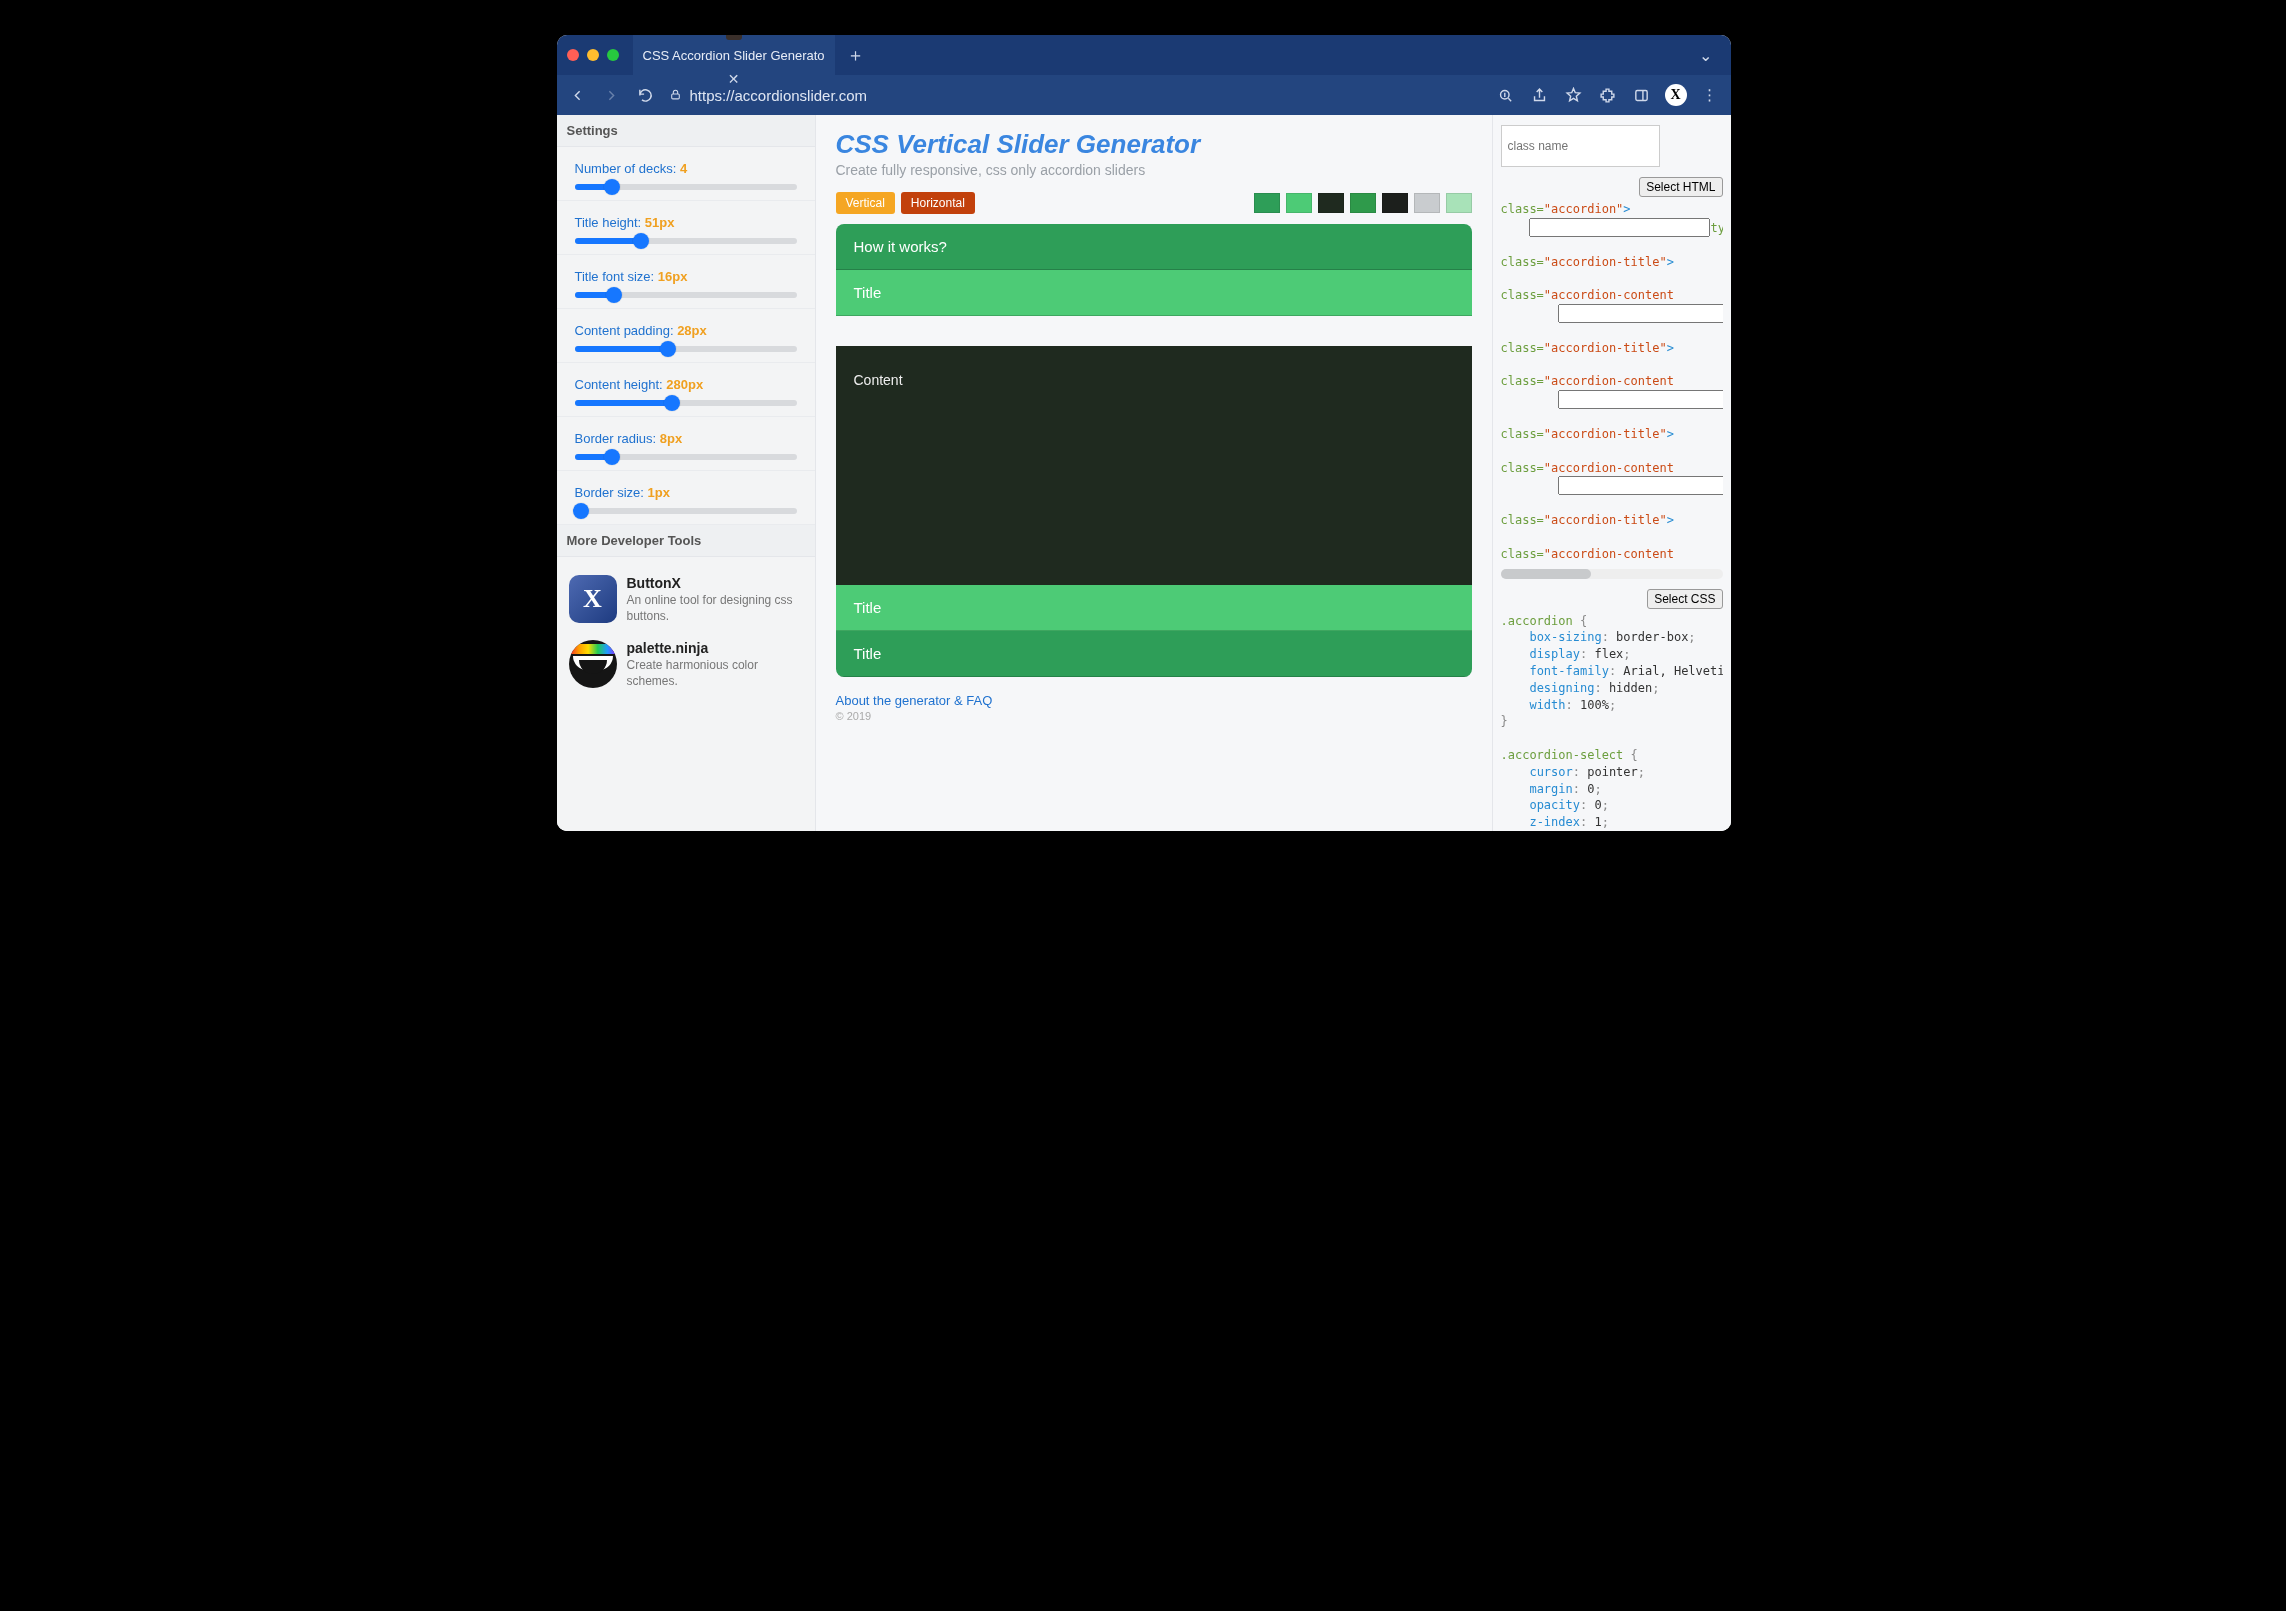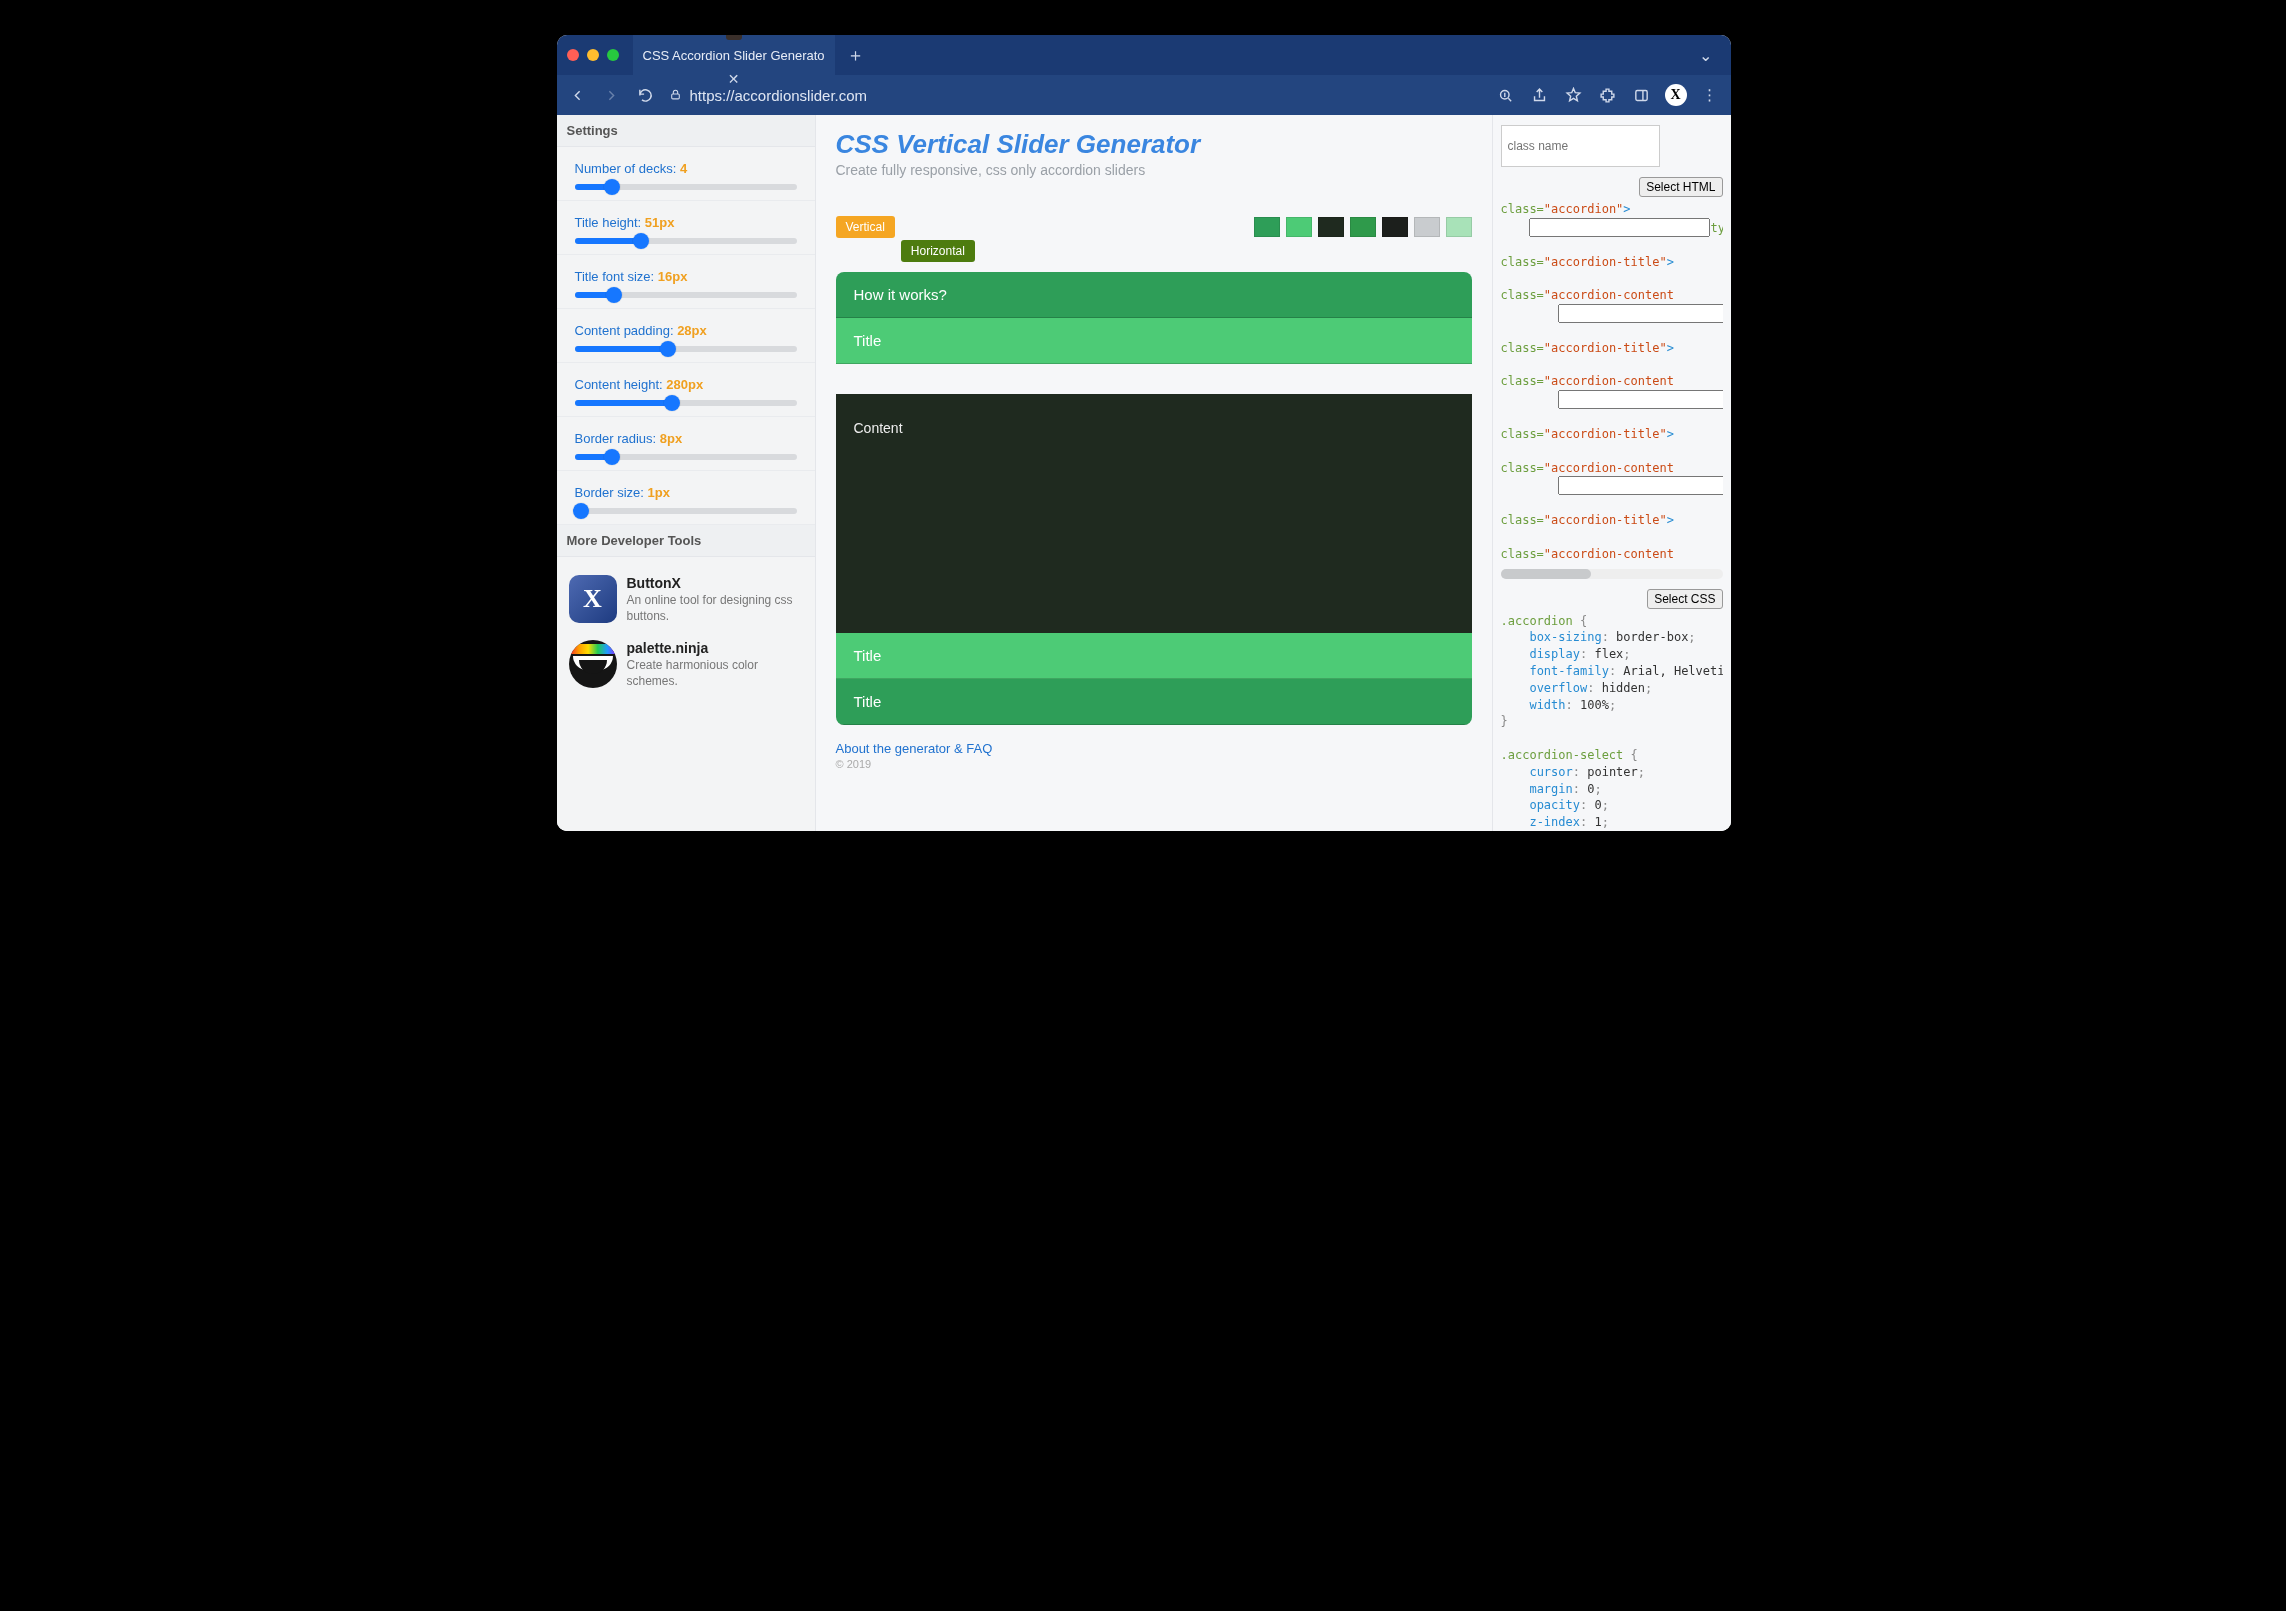--- a/index.html
+++ b/index.html
@@ -40,21 +40,21 @@
 .tico.pn::before { content: ''; position: absolute; top: 4px; left: 0; right: 0; height: 10px; background: linear-gradient(90deg,#e23,#f90,#fd0,#2c5,#29f,#92f); }
 .tico.pn::after { content: ''; position: absolute; top: 20px; left: 10px; width: 28px; height: 14px; background: #151515; border-radius: 0 0 14px 14px; box-shadow: -6px -4px 0 0 #fff, 6px -4px 0 0 #fff; }
 .titem h4 { font-size: 14px; color: #222; margin-bottom: 2px; }
 .titem p { font-size: 12px; color: #777; line-height: 1.3; }
 .main { flex: 1; padding: 14px 20px; overflow-y: auto; overflow-x: hidden; }
 .title { font-size: 26px; font-weight: 700; font-style: italic; color: #3a86e0; margin-bottom: 2px; }
 .sub { color: #9aa0a7; font-size: 14px; margin-bottom: 14px; }
 .row { display: flex; align-items: center; margin-bottom: 10px; }
 .btn { display: inline-block; padding: 4px 10px; border-radius: 3px; font-size: 12px; color: #fff; }
 .btn.orange { background: #f5a623; }
-.btn.gray { background: #4d7c0f; margin-left: 6px; margin-top: 48px; }
+.btn.gray { background: #c2410c; margin-left: 6px; }
 .swatches { margin-left: auto; display: flex; gap: 6px; }
 .sw { width: 26px; height: 20px; border: 1px solid rgba(0,0,0,.1); }
 .accordion { border-radius: 8px; overflow: hidden; margin-bottom: 12px; }
 .atitle { padding: 14px 18px; font-size: 15px; color: #fff; border-bottom: 1px solid rgba(0,0,0,.18); }
 .acontent { padding: 26px 18px; color: #eee; font-size: 14px; min-height: 239px; margin-top: 30px; }
 .share { display: flex; gap: 6px; align-items: center; }
 .sbtn { padding: 5px 10px; border-radius: 3px; font-size: 12px; color: #fff; }
 .fb { background: #3b5998; }
 .tw { background: #55acee; }
 .dl { background: #4cae4c; margin-left: auto; }
@@ -270,21 +270,21 @@
         <span class="t-tag"><input <="" span="" style="">
     <span class="t-tag"><div <="" span=""><span class="t-attr">class=</span><span class="t-val">"accordion-title"</span><span class="t-tag">&gt;</span>
     <span class="t-tag"><div <="" span=""><span class="t-attr">class=</span><span class="t-val">"accordion-content</span>
 <span class="t-tag"></span></div></span></div></span></span></div></span></div></span></span></div></span></div></span></span></div></span></div></span></span></div></span></pre>
       <div class="hscroll"></div>
       <button class="selbtn">Select CSS</button>
       <pre id="csscode"><span class="t-sel">.accordion </span><span class="t-punc">{</span>
     <span class="t-prop">box-sizing</span><span class="t-punc">: </span><span class="t-pval">border-box</span><span class="t-punc">;</span>
     <span class="t-prop">display</span><span class="t-punc">: </span><span class="t-pval">flex</span><span class="t-punc">;</span>
     <span class="t-prop">font-family</span><span class="t-punc">: </span><span class="t-pval">Arial, Helvetica</span>
-    <span class="t-prop">overflow</span><span class="t-punc">: </span><span class="t-pval">hidden</span><span class="t-punc">;</span>
+    <span class="t-prop">designing</span><span class="t-punc">: </span><span class="t-pval">hidden</span><span class="t-punc">;</span>
     <span class="t-prop">width</span><span class="t-punc">: </span><span class="t-pval">100%</span><span class="t-punc">;</span>
 <span class="t-punc">}</span>
  
 <span class="t-sel">.accordion-select </span><span class="t-punc">{</span>
     <span class="t-prop">cursor</span><span class="t-punc">: </span><span class="t-pval">pointer</span><span class="t-punc">;</span>
     <span class="t-prop">margin</span><span class="t-punc">: </span><span class="t-pval">0</span><span class="t-punc">;</span>
     <span class="t-prop">opacity</span><span class="t-punc">: </span><span class="t-pval">0</span><span class="t-punc">;</span>
     <span class="t-prop">z-index</span><span class="t-punc">: </span><span class="t-pval">1</span><span class="t-punc">;</span>
 <span class="t-punc">}</span>
  

